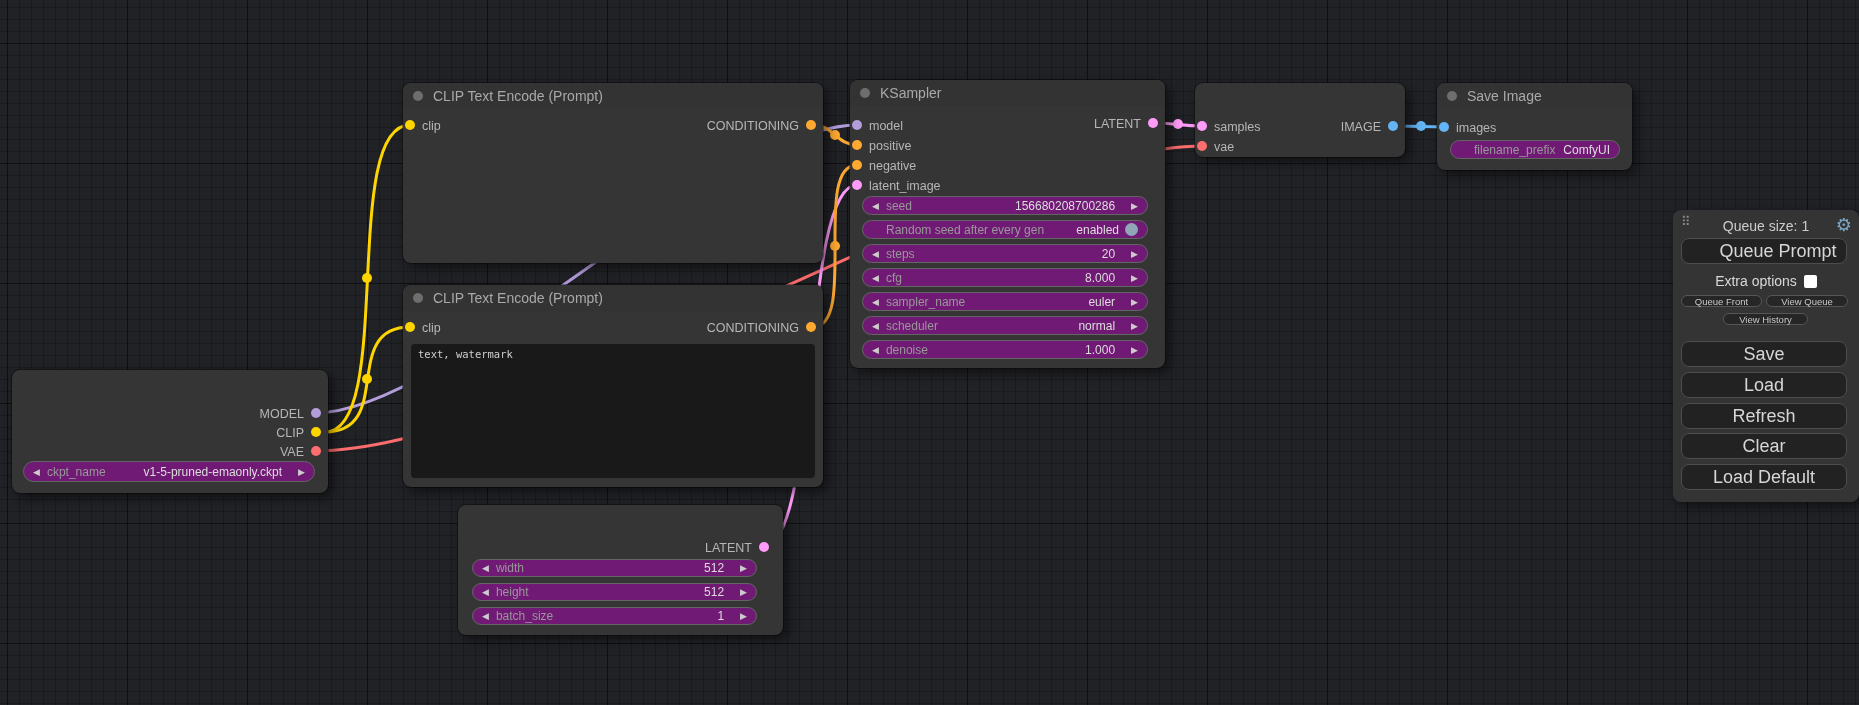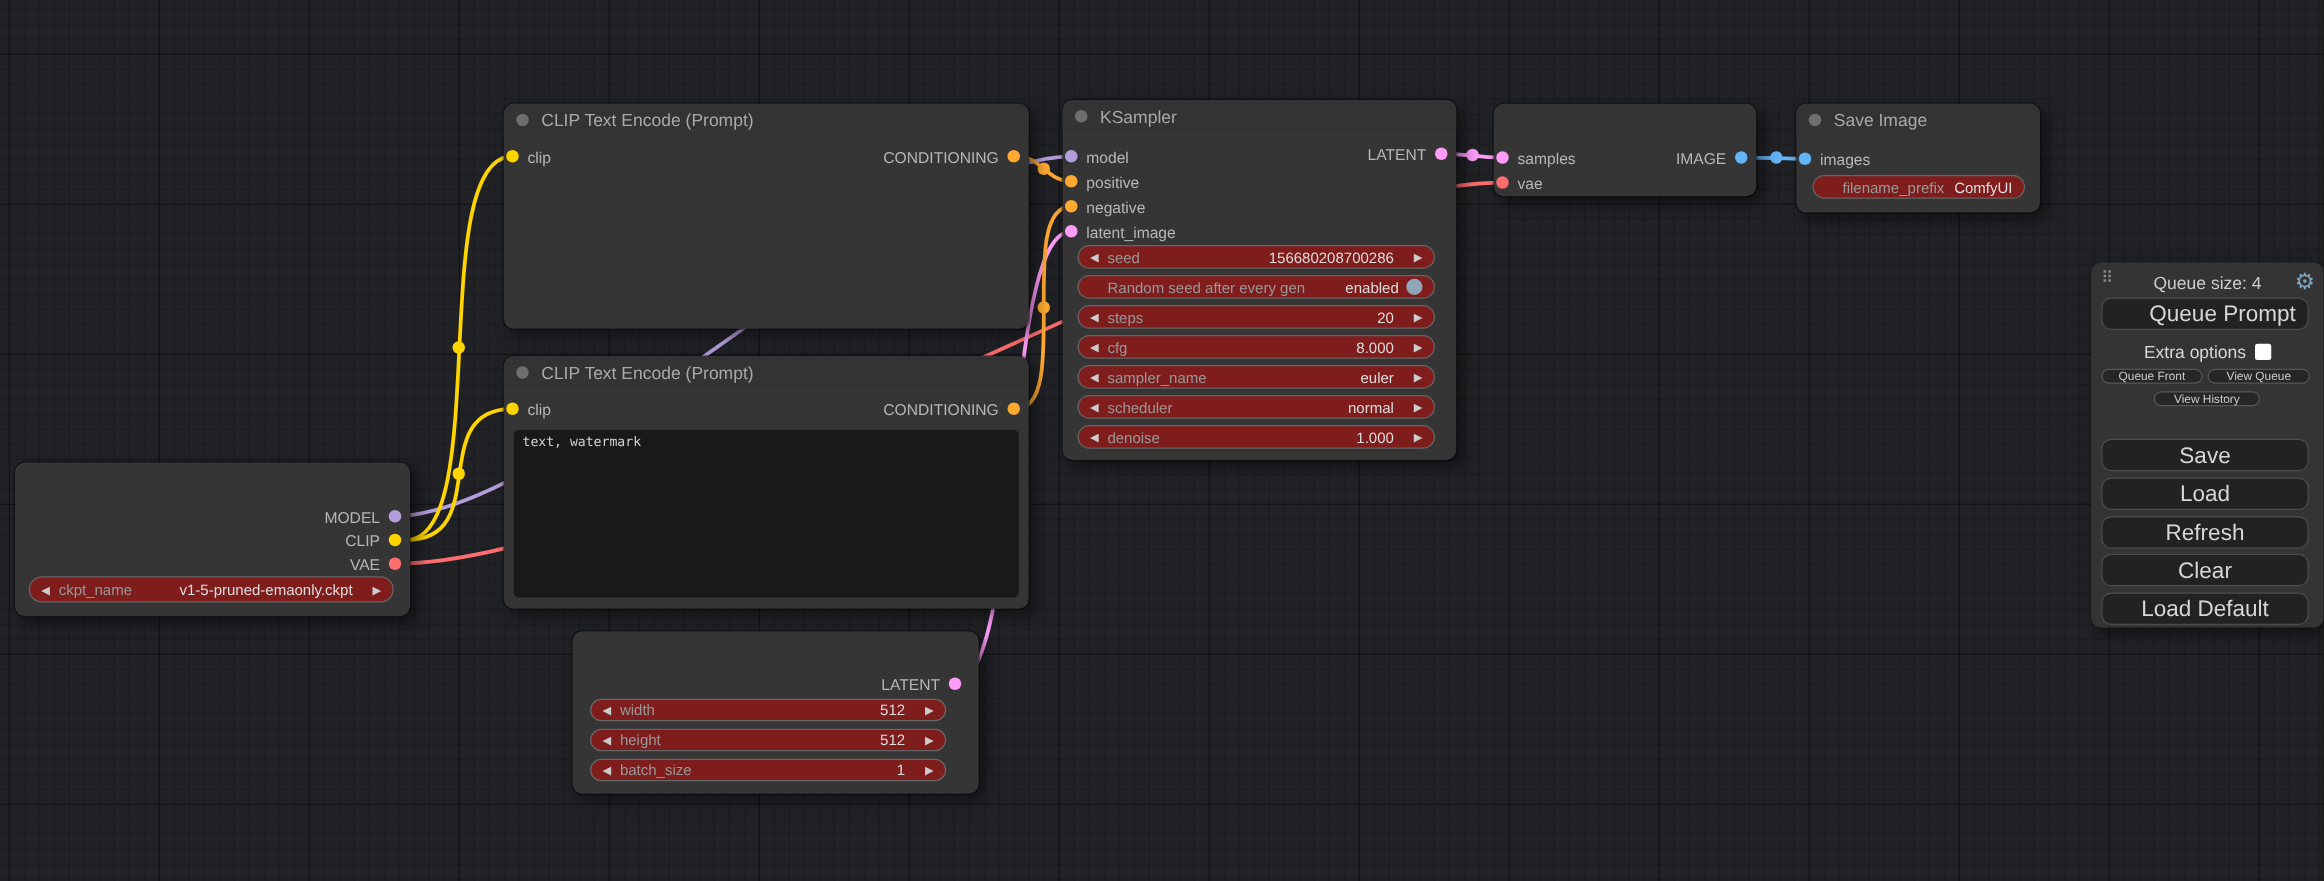--- a/index.html
+++ b/index.html
@@ -29,38 +29,38 @@
   .out .sdot{right:7px}
   .in .slabel{margin-left:19px}
   .out{justify-content:flex-end}
   .out .slabel{margin-right:24px}
   .el .sdot{right:14px}
   .el .slabel{margin-right:31px}
   .prompt{position:absolute;background:#191919;border-radius:4px;color:#cfcfcf;
     font-family:"DejaVu Sans Mono",monospace;font-size:10.5px;line-height:13px;
     padding:4px 7px;box-sizing:border-box;white-space:pre-wrap;}
   .widgets{position:absolute;display:flex;flex-direction:column;}
-  .widget{border:1px solid #656565;border-radius:11px;background:#7f1d1d;
+  .widget{border:1px solid #656565;border-radius:11px;background:#701a75;
     display:flex;align-items:center;padding:0 9px;font-size:12px;box-sizing:border-box;}
   .warrow{color:#cccccc;font-size:9px;flex:none;}
   .wlabel{color:#989898;margin-left:7px;white-space:nowrap;}
   .wcenter{margin-left:14px;}
   .wvalue{margin-left:auto;color:#dddddd;white-space:nowrap;}
   .wgap{width:16px;flex:none;}
   .toggle{width:13px;height:13px;border-radius:50%;background:#8fa5b8;margin-left:6px;flex:none;}
   
   .panel{position:absolute;left:1673px;top:210px;width:186px;height:292px;z-index:3;
     background:#343434;border-radius:8px;box-shadow:4px 4px 12px rgba(0,0,0,.55);}
   .drag-handle{position:absolute;left:8px;top:5px;color:#8a8a8a;font-size:13px;line-height:13px;}
   .qsize{position:absolute;left:0;top:8px;width:100%;text-align:center;font-size:14px;color:#cccccc;}
   .gear{position:absolute;right:7px;top:4px;font-size:18px;color:#7ca3c0;cursor:pointer;}
   .btn{position:absolute;left:8px;width:166px;background:#222222;border:1px solid #4d4d4d;
     border-radius:8px;color:#d6d6d6;display:flex;align-items:center;justify-content:center;
     box-sizing:border-box;cursor:pointer;}
-  .btn.big{height:26px;font-size:18px;margin-top:10px;}
+  .btn.big{height:26px;font-size:18px;}
   .btn.qp{top:28px;height:26px;font-size:18px;padding-left:28px;}
   .sbtn{position:absolute;background:#262626;border:1px solid #565656;border-radius:7px;
     color:#c9c9c9;font-size:9.5px;display:flex;align-items:center;justify-content:center;
     box-sizing:border-box;height:12px;cursor:pointer;}
   .extra{position:absolute;top:63px;left:0;width:100%;display:flex;align-items:center;
     justify-content:center;font-size:14px;color:#d8d8d8;}
   .checkbox{width:13px;height:13px;background:#ffffff;border-radius:2px;margin-left:7px;}
 </style>
 </head>
 <body>
@@ -273,21 +273,21 @@
     <div class="widgets" style="left:13px;top:57px;width:170px">
       <div class="widget" style="height:19px">
         <span class="wlabel wcenter">filename_prefix</span>
         <span class="wvalue">ComfyUI</span>
       </div>
     </div>
   </div>
 
   <div class="panel">
     <span class="drag-handle">⠿</span>
-    <div class="qsize">Queue size: 4</div>
+    <div class="qsize">Queue size: 1</div>
     <span class="gear">⚙</span>
     <div class="btn qp">Queue Prompt</div>
     <div class="extra">
       <span>Extra options</span>
       <span class="checkbox"></span>
     </div>
     <div class="sbtn" style="left:8px;top:85px;width:81px">Queue Front</div>
     <div class="sbtn" style="left:93px;top:85px;width:82px">View Queue</div>
     <div class="sbtn" style="left:50px;top:103px;width:85px">View History</div>
     <div class="btn big" style="top:131px">Save</div>

